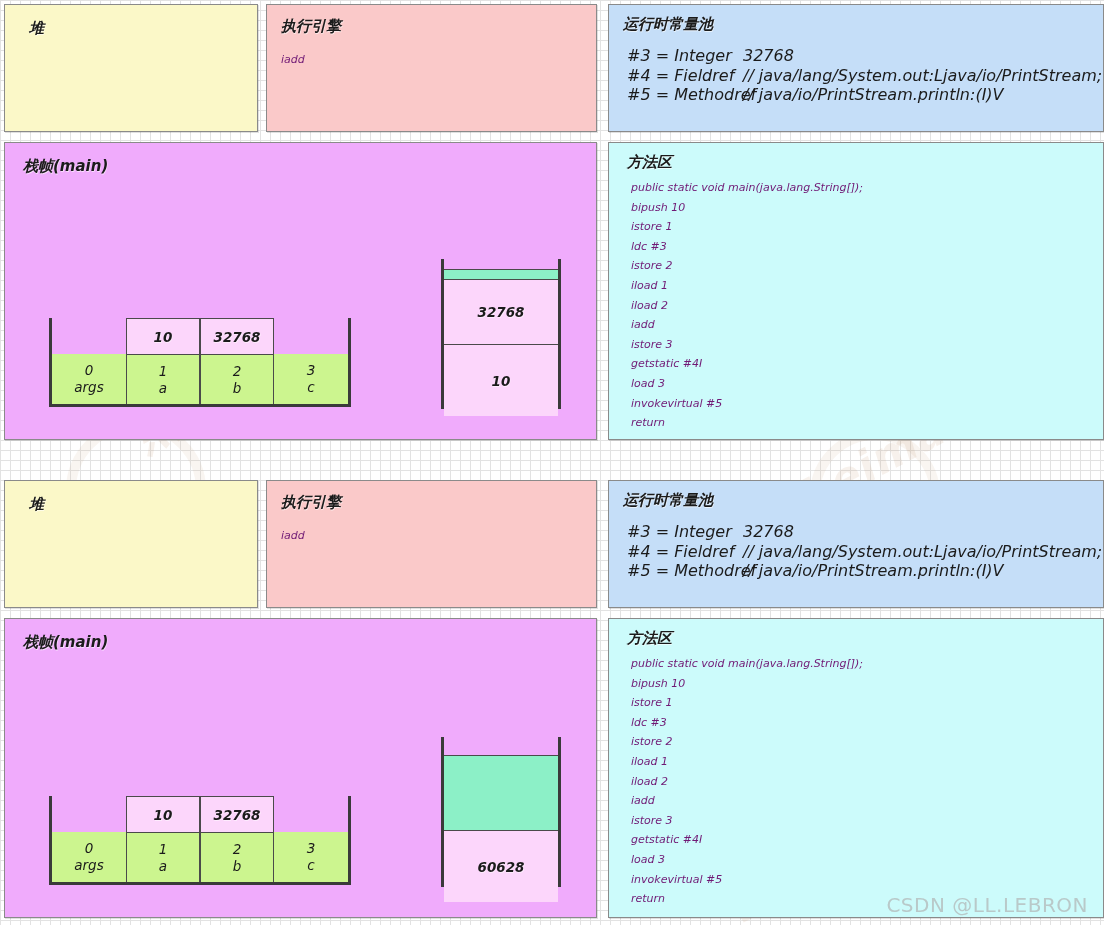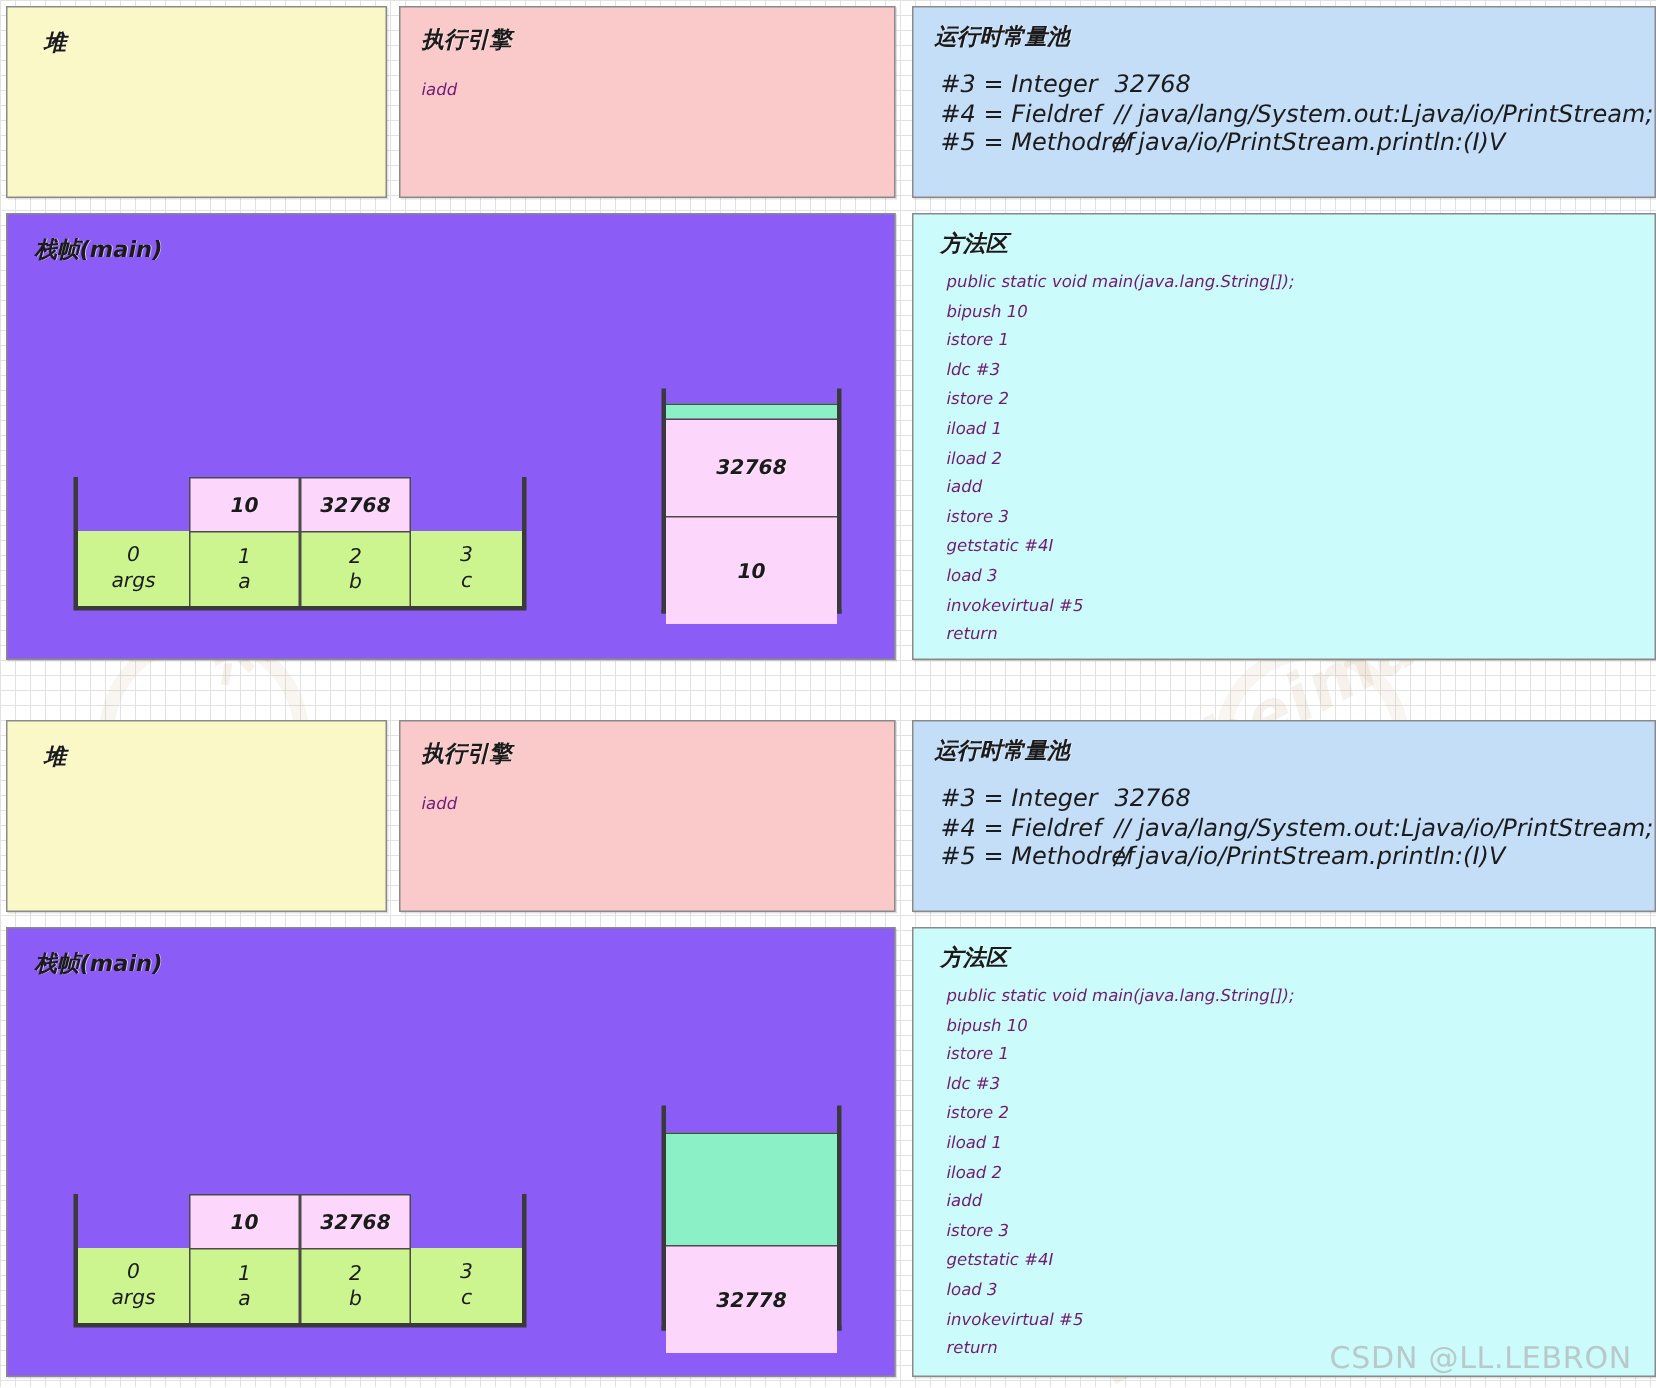--- a/index.html
+++ b/index.html
@@ -73,21 +73,21 @@
     font-style: italic;
     font-size: 11px;
     color: #701a75;
     line-height: 19.6px;
     white-space: pre;
   }
 
   .p-heap   { background: #fbf8c8; }
   .p-engine { background: #fac9c9; }
   .p-rcp    { background: #c5def8; }
-  .p-frame  { background: #8b5cf6; }
+  .p-frame  { background: #f0abfc; }
   .p-method { background: #ccfbfb; }
 
   
   .cp-row { display: flex; font-style: italic; font-size: 16px; line-height: 19.6px; color:#1b1b1b; }
   .cp-key { width: 116px; flex: 0 0 116px; white-space: pre; }
   .cp-val { white-space: pre; }
 
   
   .lvt {
     position: absolute;
@@ -393,21 +393,21 @@
     <div class="lvt-wall"></div>
     <div class="lvt-floor"></div>
   </div>
 
   <div class="opstack" style="left:436px; top:118px; height:147px;">
     <div class="op-wall-l"></div>
     <div class="op-wall-r"></div>
     <div class="op-floor"></div>
     <div class="op-fill" style="bottom:0; top:18px;">
       <div class="op-teal" style="height:75px;"></div>
-      <div class="op-cell" style="height:72px;">32778</div>
+      <div class="op-cell" style="height:72px;">60628</div>
     </div>
   </div>
 </div>
 
 <div class="panel p-method" style="left:608px; top:618px; width:496px; height:300px;">
   <div class="panel-title" style="margin:10px 0 0 18px;">方法区</div>
   <div class="panel-body" style="margin:6px 0 0 22px;"><span>public static void main(java.lang.String[]);</span>
 <span>bipush 10</span>
 <span>istore 1</span>
 <span>ldc #3</span>

